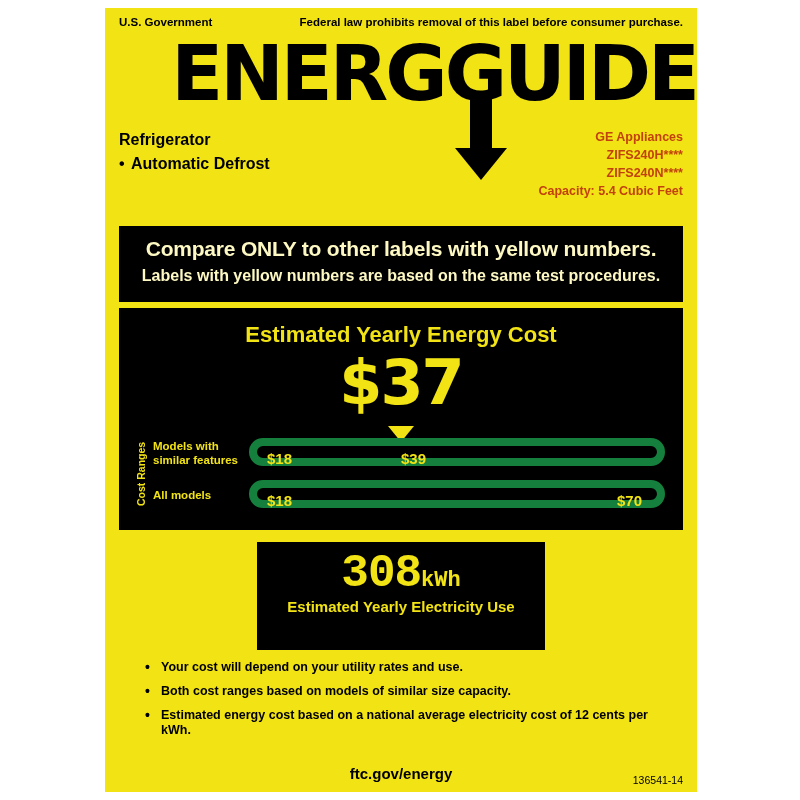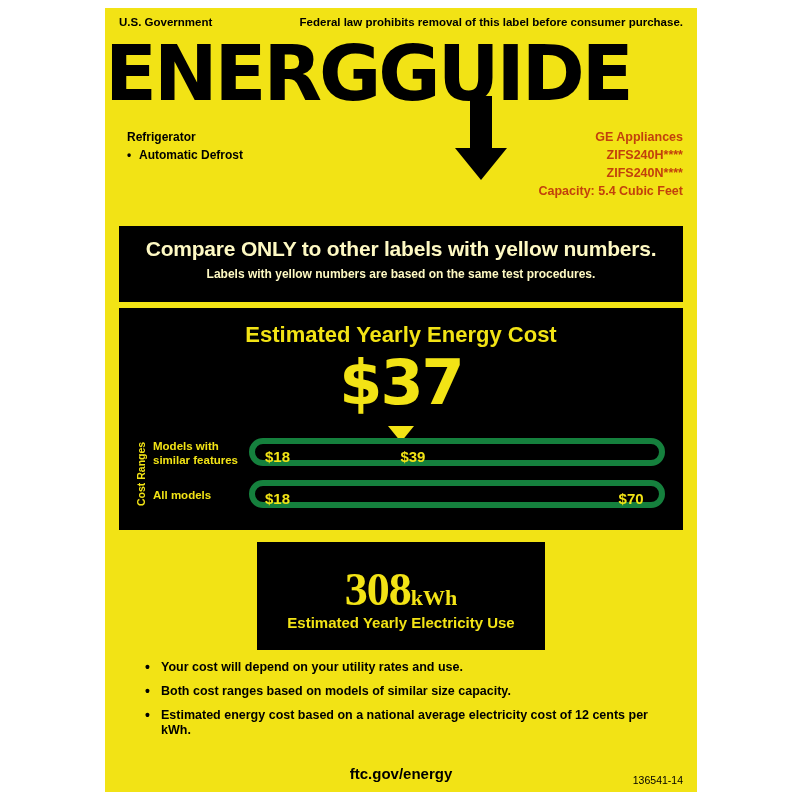--- a/index.html
+++ b/index.html
@@ -37,21 +37,21 @@
     font-weight: bold;
     color: #000;
   }
 
   
   .wordmark {
     position: absolute;
     top: 28px;
     left: 0;
     width: 100%;
-    text-align: left;
+    text-align: right;
     font-family: "DejaVu Sans", sans-serif;
     font-weight: bold;
     font-size: 76px;
     letter-spacing: -3px;
     line-height: 1;
     color: #000;
   }
   .arrow {
     position: absolute;
     left: 376px;
@@ -76,25 +76,24 @@
     border-left: 26px solid transparent;
     border-right: 26px solid transparent;
     border-top: 32px solid #000;
   }
 
   
   .product-left {
     position: absolute;
     left: 14px;
     top: 120px;
-    font-size: 12px;
+    font-size: 16px;
     font-weight: bold;
     color: #000;
     line-height: 1.5;
-    margin-left: 8px;
   }
   .product-left .bullet-line {
     padding-left: 12px;
     position: relative;
   }
   .product-left .bullet-line::before {
     content: "\2022";
     position: absolute;
     left: 0;
     top: 0;
@@ -122,21 +121,21 @@
     box-sizing: border-box;
     text-align: center;
     padding-top: 11px;
   }
   .compare .l1 {
     font-size: 21px;
     font-weight: bold;
     letter-spacing: -0.2px;
   }
   .compare .l2 {
-    font-size: 12px;
+    font-size: 16px;
     font-weight: bold;
     margin-top: 6px;
   }
 
   
   .costpanel {
     position: absolute;
     left: 14px;
     top: 300px;
     width: 564px;
@@ -205,21 +204,21 @@
     color: #f2e315;
   }
   .range-name.two { padding-top: 1px; }
   .range-name.one { padding-top: 8px; }
   .range-bar {
     position: absolute;
     left: 96px;
     top: 0;
     right: 0;
     height: 28px;
-    border: 6px solid #15803d;
+    border: 8px solid #15803d;
     border-radius: 14px;
     box-sizing: border-box;
   }
   .range-bar .lo {
     position: absolute;
     left: 10px;
     top: 4px;
     font-size: 15px;
     font-weight: bold;
   }
@@ -236,25 +235,25 @@
     left: 152px;
     top: 534px;
     width: 288px;
     height: 108px;
     background: #000;
     color: #f2e315;
     box-sizing: border-box;
     text-align: center;
   }
   .kwh-value {
-    font-family: Liberation Serif, serif;
+    font-family: Liberation Mono, monospace;
     font-size: 46px;
     font-weight: bold;
     letter-spacing: -1px;
-    margin-top: 24px;
+    margin-top: 8px;
     line-height: 1.05;
   }
   .kwh-unit {
     font-size: 22px;
     font-weight: bold;
     letter-spacing: 0;
   }
   .kwh-caption {
     font-size: 15px;
     font-weight: bold;

